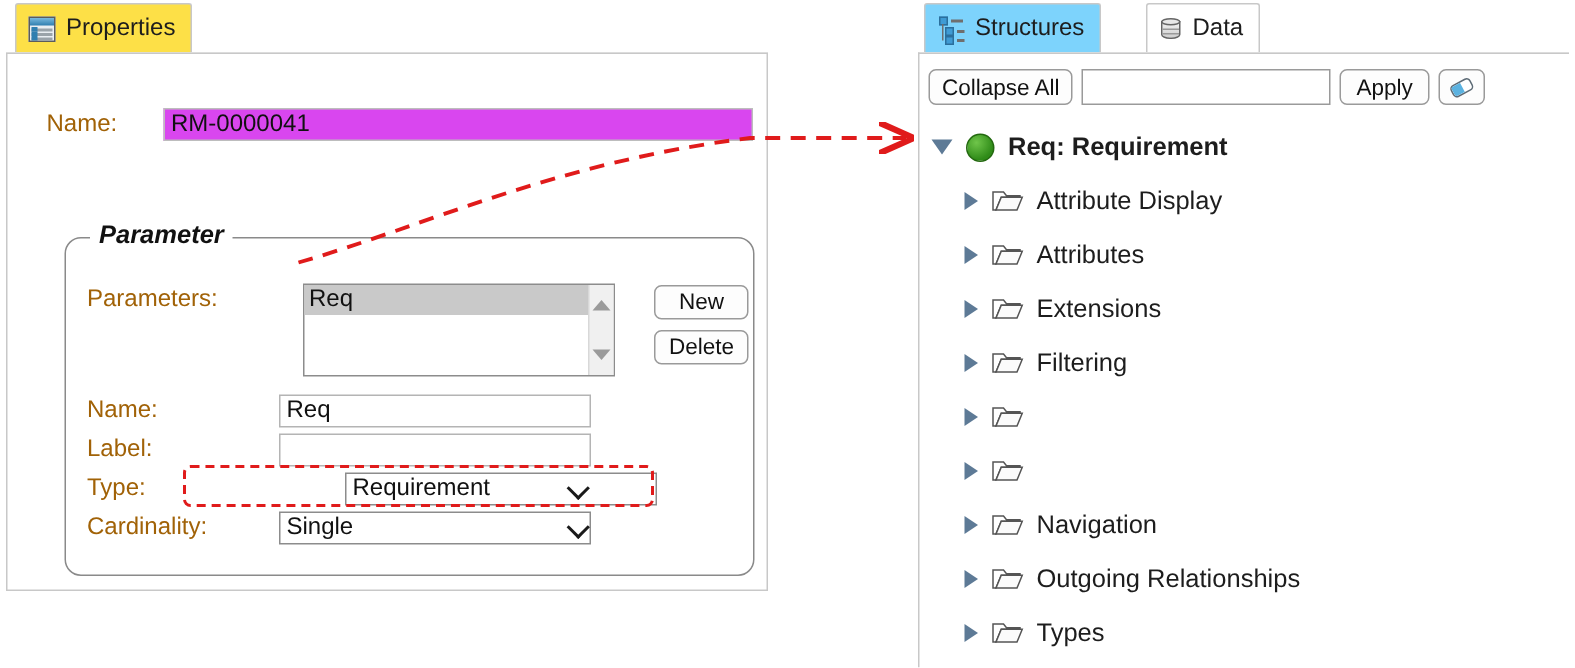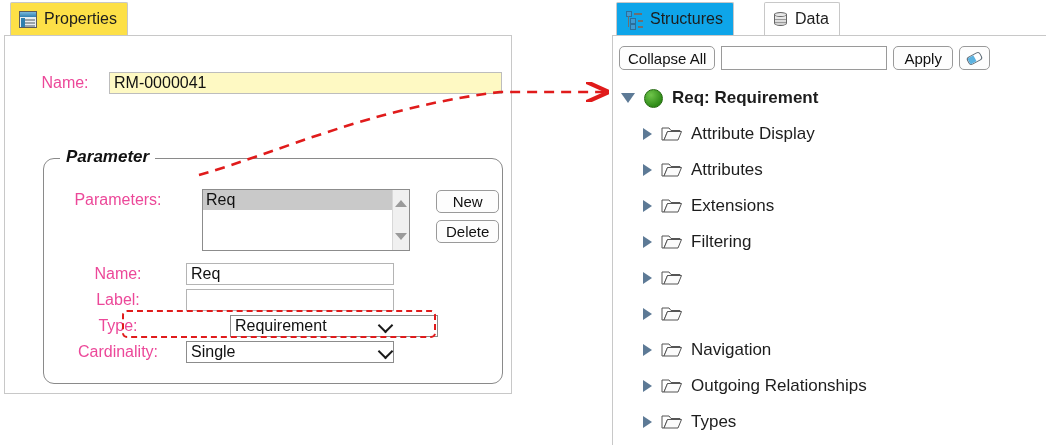--- a/index.html
+++ b/index.html
@@ -102,38 +102,38 @@
 
   
   #name-row {
     position: absolute;
     left: 26px;
     top: 36px;
     display: flex;
     align-items: center;
   }
   .field-label {
-    color: #ec4899;
+    color: #a16207;
     font-size: 16px;
-    text-align: center;
+    text-align: left;
     white-space: nowrap;
   }
   #name-label { width: 68px; margin-right: 10px; }
   .textfield {
     box-sizing: border-box;
     border: 1px solid #b4b4b4;
     background: #ffffff;
     height: 22px;
     font-size: 16px;
     color: #111;
     display: flex;
     align-items: center;
     padding-left: 4px;
   }
-  .textfield.readonly { background: #fef9c3; border-color: #bdbdbd; }
+  .textfield.readonly { background: #d946ef; border-color: #bdbdbd; }
   #name-value { width: 393px; }
 
   
   #parameter-group {
     position: absolute;
     left: 22px;
     top: 122px;
     width: 460px;
     height: 226px;
     box-sizing: border-box;
@@ -288,21 +288,21 @@
   
   #right-panel {
     position: absolute;
     left: 612px;
     top: 2px;
     width: 434px;
     height: 443px;
   }
   #tab-structures { left: 4px; }
   #tab-data { left: 152px; background: #ffffff; }
-  .tab.inactive { background: #0ea5e9; }
+  .tab.inactive { background: #7dd3fc; }
 
   
   .icon-structures {
     position: relative;
     width: 18px; height: 17px;
     flex: none;
   }
   .icon-structures .node {
     position: absolute;
     width: 6px; height: 6px;

